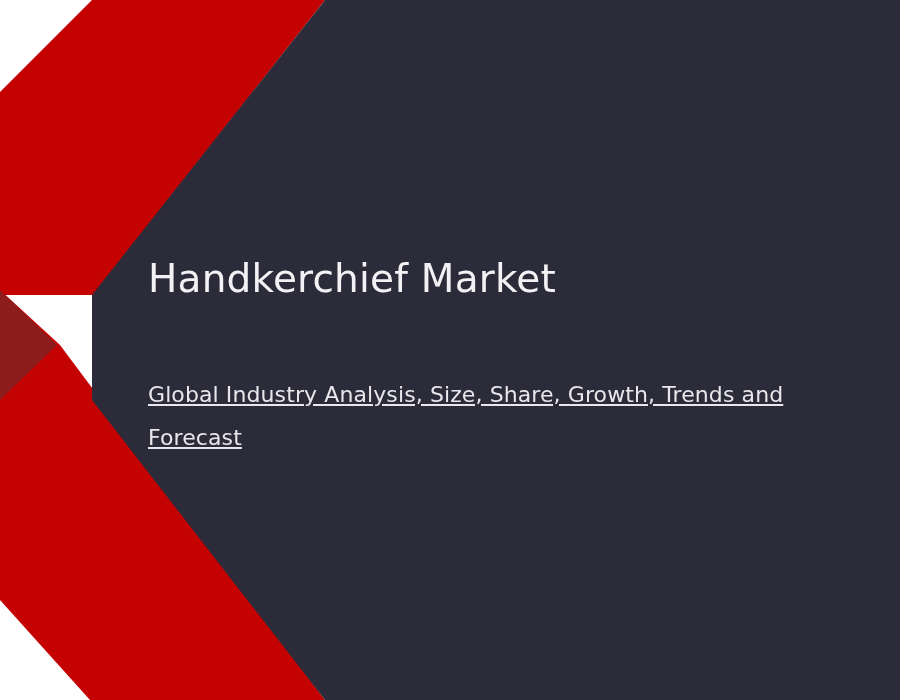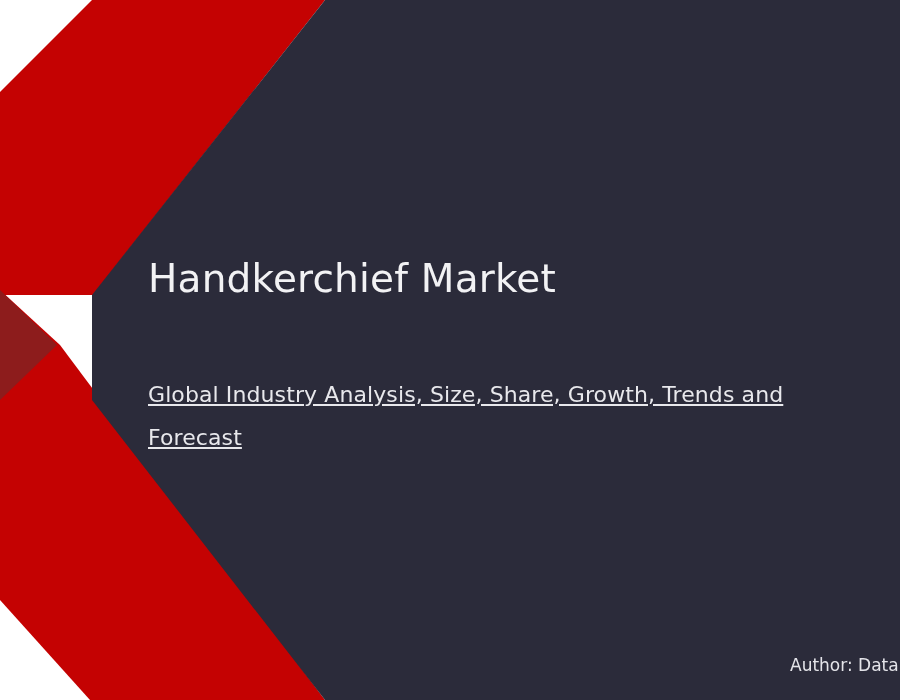--- a/index.html
+++ b/index.html
@@ -83,16 +83,15 @@
     <polygon points="0,290 57,345 0,400" fill="#8d1c1c"></polygon>
 
     <polygon points="325,0 900,0 900,700 325,700 92,400 92,295" fill="#2b2b3a"></polygon>
   </svg>
 
   <div class="text-layer">
     <div id="slide-title">Handkerchief Market</div>
 
     <div id="slide-subtitle">Global Industry Analysis, Size, Share, Growth, Trends and Forecast</div>
 
-    <div id="author-line">Author: Data</div>
   </div>
 
 </div>
 
 </body></html>

